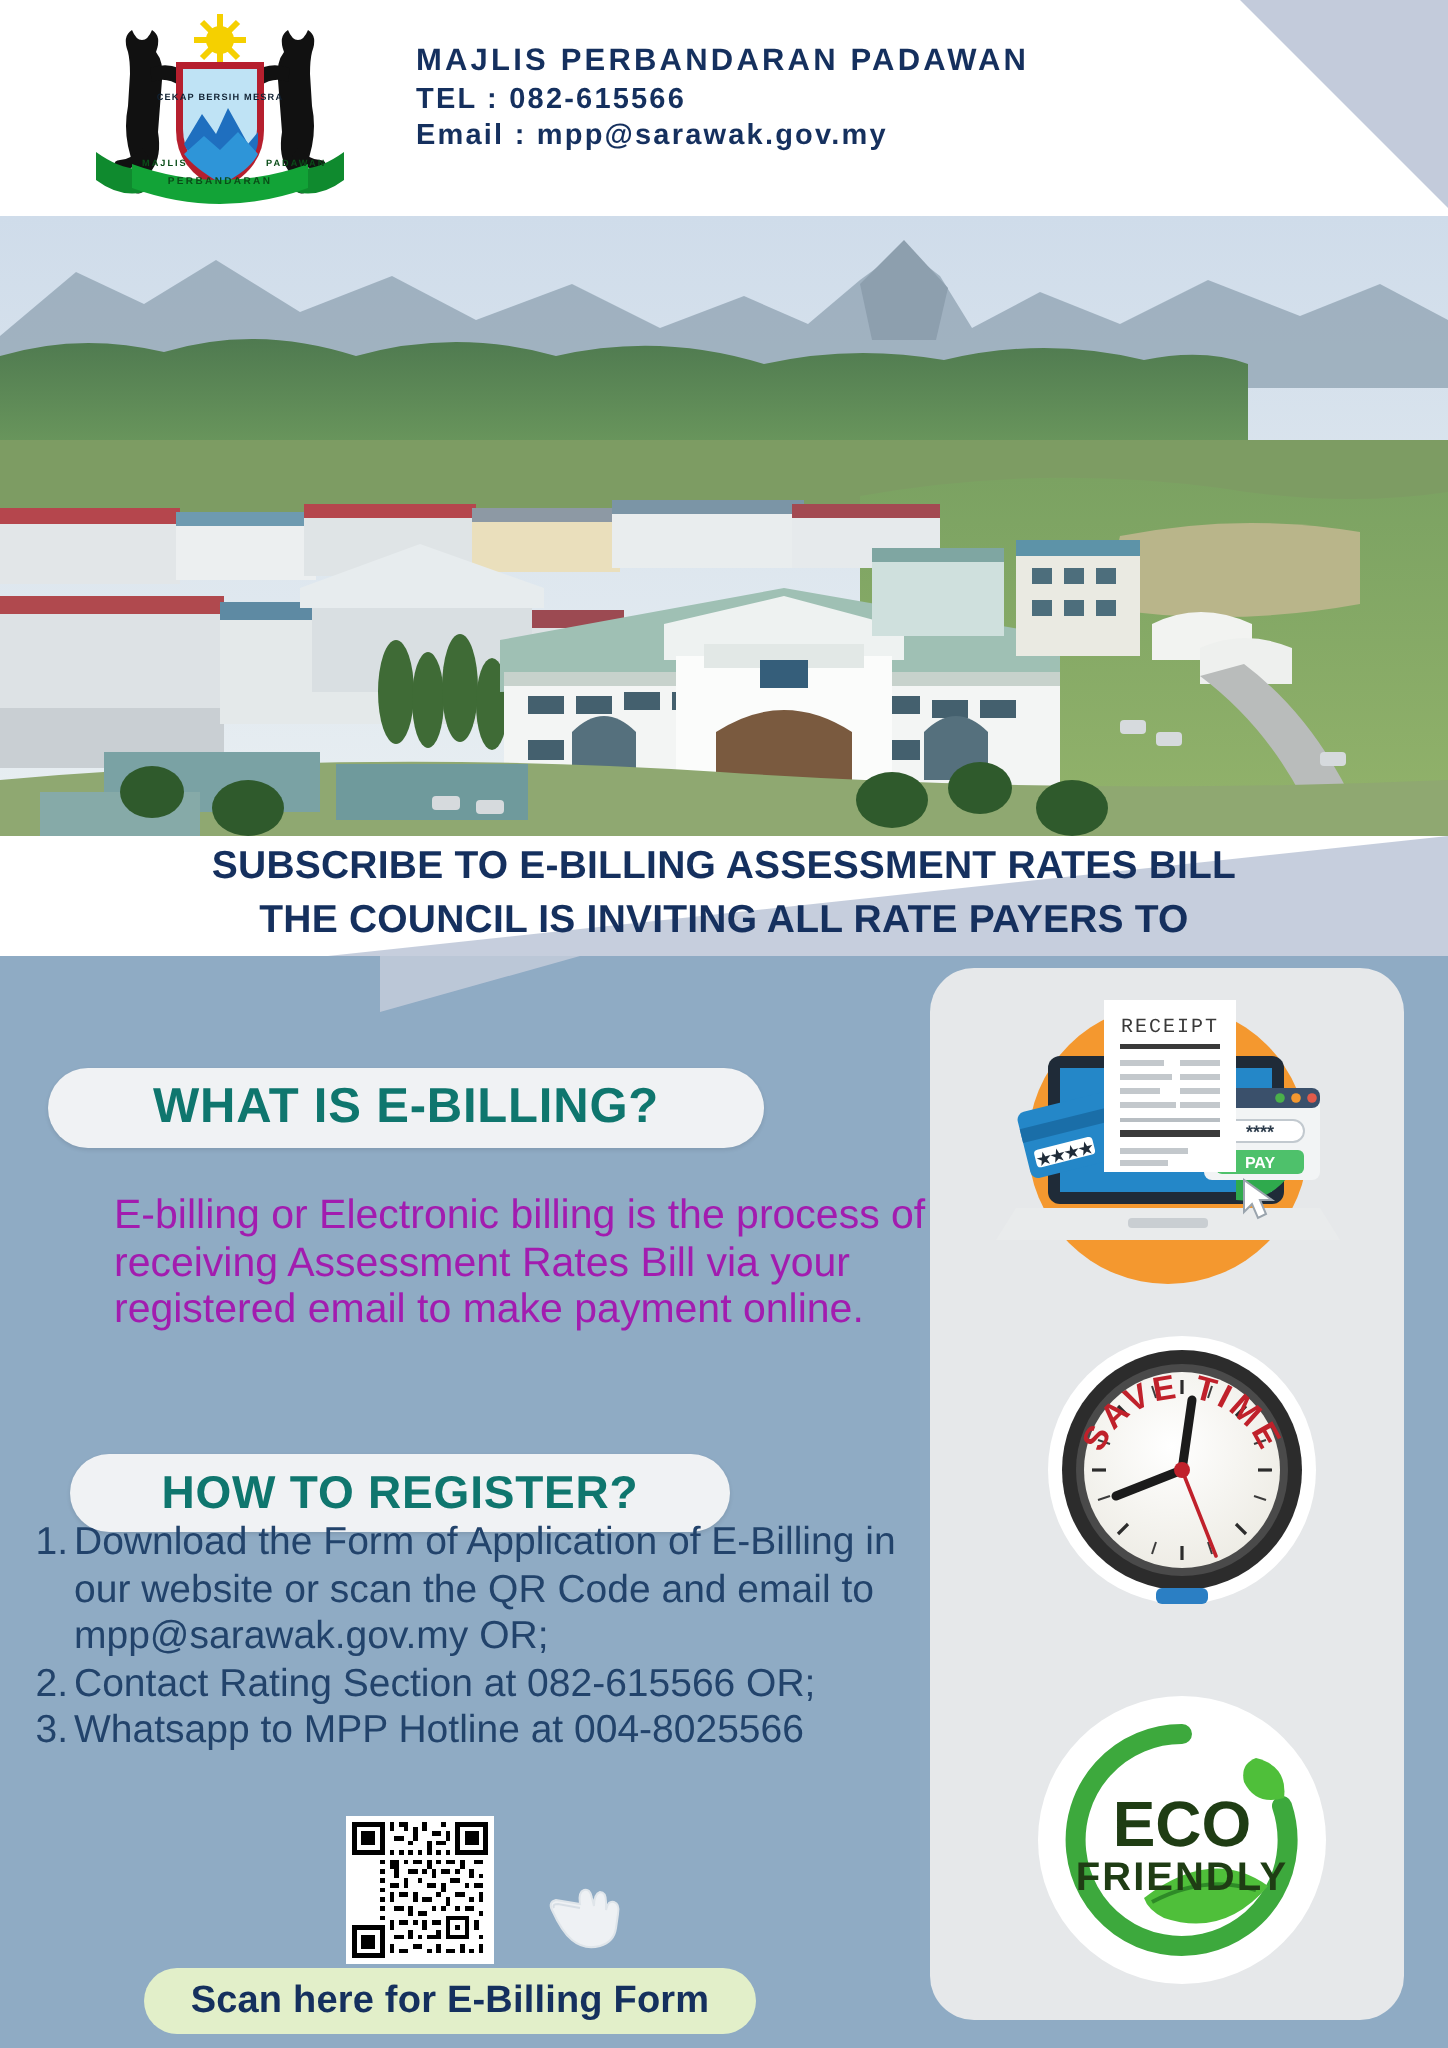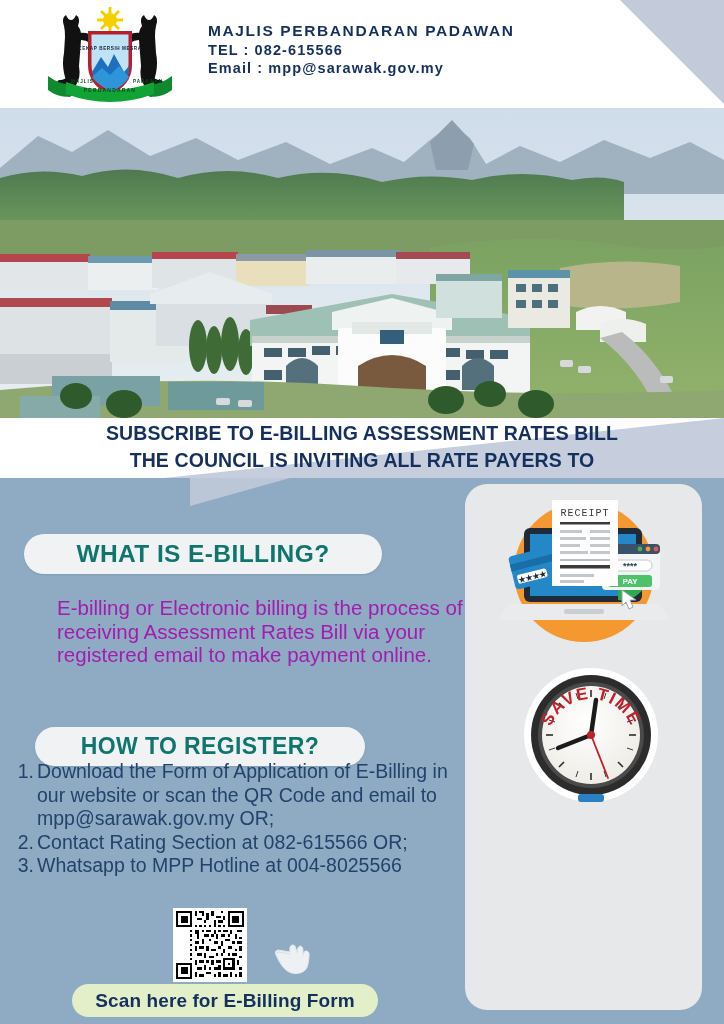--- a/index.html
+++ b/index.html
@@ -635,14 +635,25 @@
 
       <line x1="75" y1="75" x2="42" y2="88" stroke="#1b1b1b" stroke-width="4.5" stroke-linecap="round"></line>
       <line x1="75" y1="75" x2="80" y2="40" stroke="#1b1b1b" stroke-width="4.5" stroke-linecap="round"></line>
       <line x1="75" y1="75" x2="92" y2="118" stroke="#c0212b" stroke-width="1.8" stroke-linecap="round"></line>
       <circle cx="75" cy="75" r="4" fill="#c0212b"></circle>
 
       <rect x="62" y="134" width="26" height="8" rx="3" fill="#2b7fc4"></rect>
     </svg>
   </div>
 
+  <div class="illus" id="illus-eco">
+    <svg width="150" height="150" viewBox="0 0 150 150">
+      <circle cx="75" cy="75" r="72" fill="#ffffff"></circle>
+      <path d="M75 22 a53 53 0 1 0 50 36" fill="none" stroke="#3da93d" stroke-width="10" stroke-linecap="round"></path>
+      <path d="M112 34 q16 4 14 20 q-14 4 -20 -8 q-2 -9 6 -12z" fill="#4fbf3a"></path>
+      <path d="M56 104 q34 -26 62 -6 q-22 26 -52 16 q-8 -4 -10 -10z" fill="#4fbf3a"></path>
+      <path d="M60 106 q26 -14 52 -6" fill="none" stroke="#2e8a27" stroke-width="2"></path>
+      <text x="75" y="78" font-family="Liberation Sans, sans-serif" font-size="32" font-weight="bold" fill="#1f3d14" text-anchor="middle">ECO</text>
+      <text x="75" y="100" font-family="Liberation Sans, sans-serif" font-size="20" font-weight="bold" fill="#1f3d14" text-anchor="middle" letter-spacing="1">FRIENDLY</text>
+    </svg>
+  </div>
 
 </div>
 
 </body></html>

